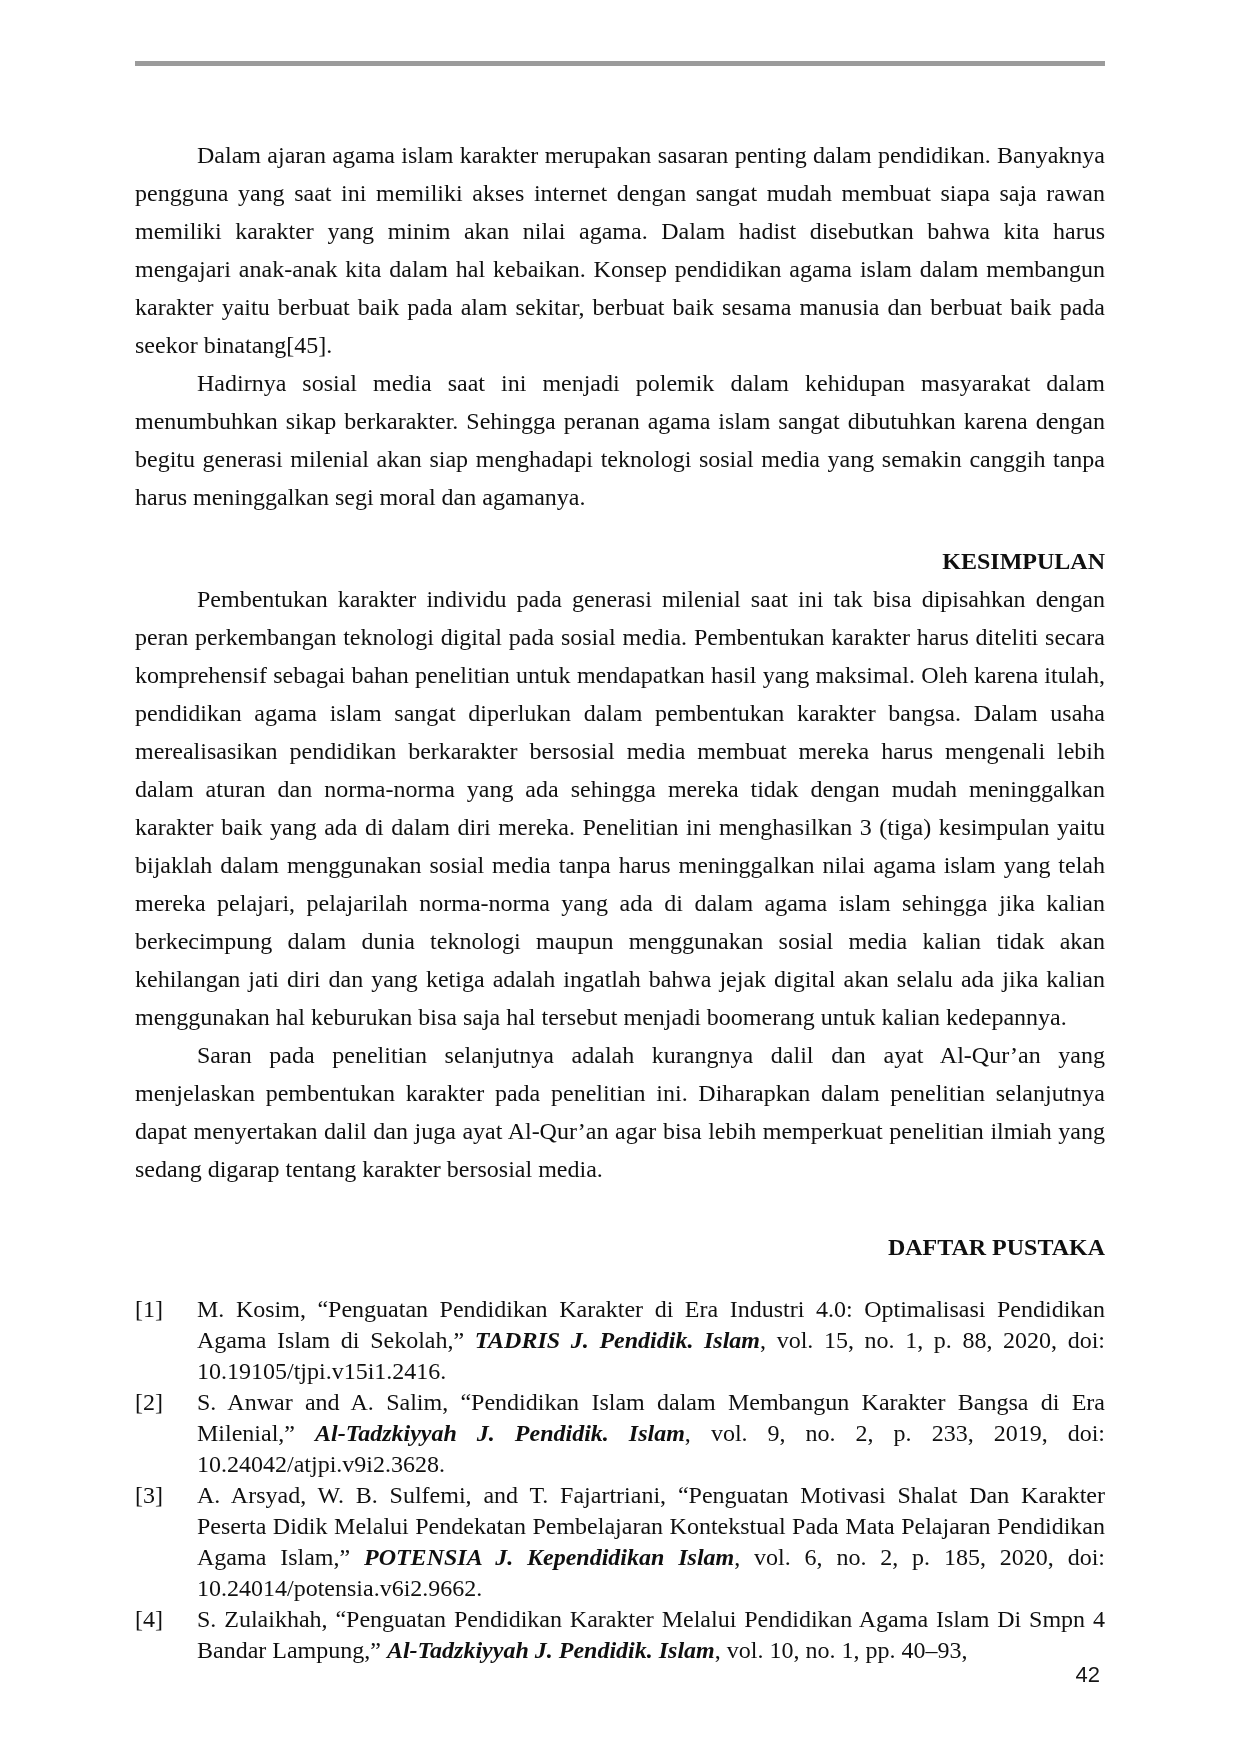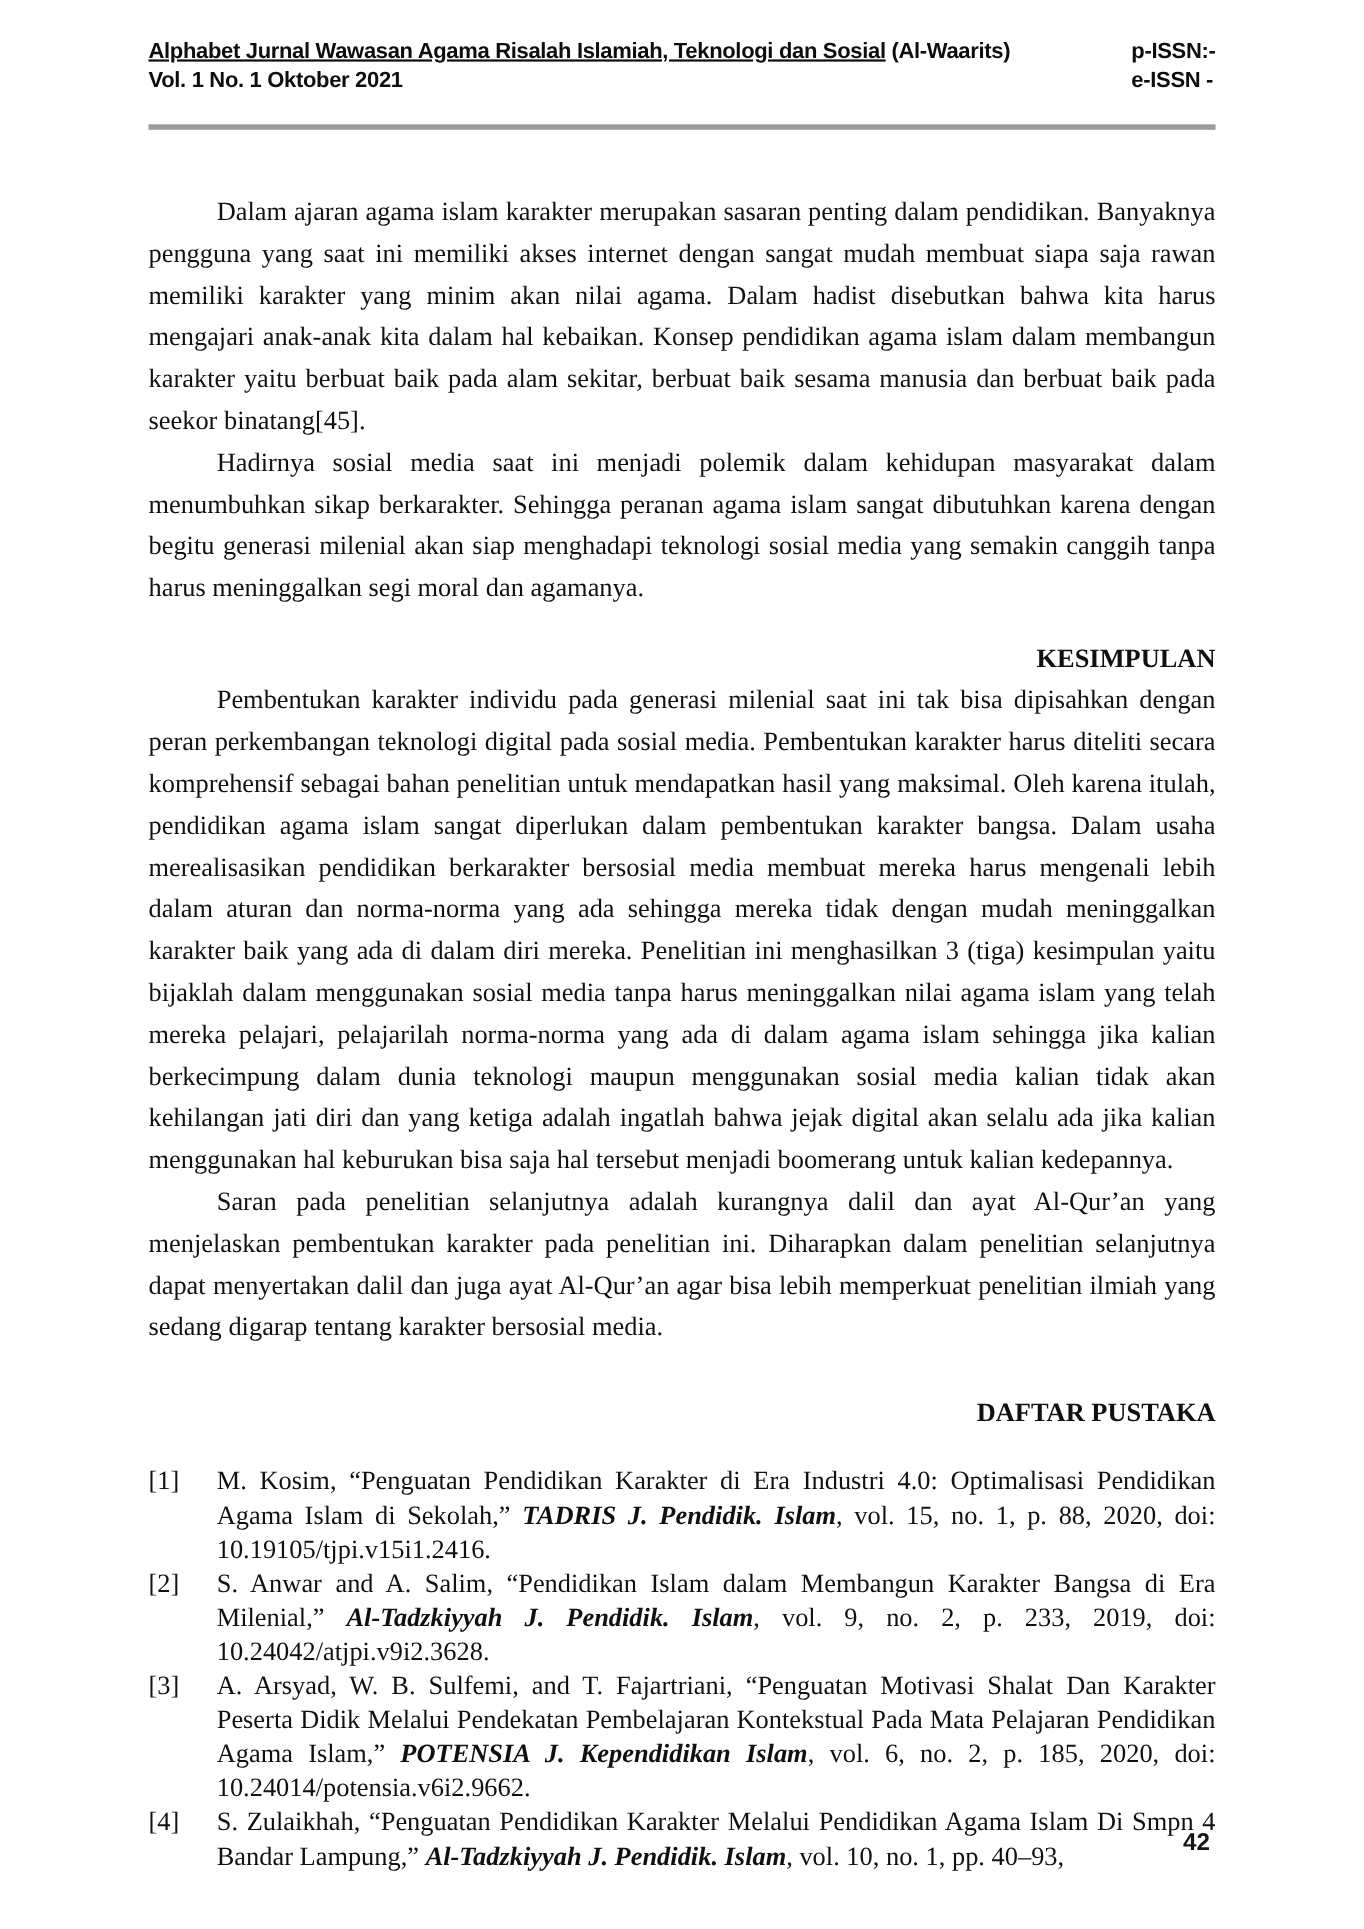--- a/index.html
+++ b/index.html
@@ -38,21 +38,21 @@
     white-space: nowrap;
     text-align: left;
   }
   .header-rule {
     height: 5px;
     background: #9b9b9b;
     margin-top: 27px;
   }
   
   main {
-    margin-top: 56px;
+    margin-top: 70px;
     font-size: 24px;
     line-height: 38px;
     text-align: justify;
   }
   p.body-para {
     margin: 0;
     text-indent: 62px;
   }
   h2.section-heading {
     font-size: 24px;
@@ -82,39 +82,28 @@
   }
   .italic { font-style: italic; font-weight: bold; }
   
   .page-number {
     position: absolute;
     right: 140px;
     bottom: 66px;
     font-family: "Liberation Sans", sans-serif;
     font-size: 22px;
     color: #151515;
-    font-weight: bold;
   }
 </style>
 </head>
 <body>
 
 <div class="page">
 
   <header>
-    <div class="header-row">
-      <div class="header-left">
-        <div class="journal-title"><span class="underlined">Alphabet Jurnal Wawasan Agama Risalah Islamiah, Teknologi dan Sosial</span><span> (Al-Waarits)</span></div>
-        <div class="volume">Vol. 1 No. 1 Oktober 2021</div>
-      </div>
-      <div class="header-right">
-        <div>p-ISSN:-</div>
-        <div>e-ISSN -</div>
-      </div>
-    </div>
     <div class="header-rule"></div>
   </header>
 
   <main>
     <p class="body-para">Dalam ajaran agama islam karakter merupakan sasaran penting dalam pendidikan. Banyaknya pengguna yang saat ini memiliki akses internet dengan sangat mudah membuat siapa saja rawan memiliki karakter yang minim akan nilai agama. Dalam hadist disebutkan bahwa kita harus mengajari anak-anak kita dalam hal kebaikan. Konsep pendidikan agama islam dalam membangun karakter yaitu berbuat baik pada alam sekitar, berbuat baik sesama manusia dan berbuat baik pada seekor binatang[45].</p>
     <p class="body-para">Hadirnya sosial media saat ini menjadi polemik dalam kehidupan masyarakat dalam menumbuhkan sikap berkarakter. Sehingga peranan agama islam sangat dibutuhkan karena dengan begitu generasi milenial akan siap menghadapi teknologi sosial media yang semakin canggih tanpa harus meninggalkan segi moral dan agamanya.</p>
 
     <h2 class="section-heading kesimpulan">KESIMPULAN</h2>
     <p class="body-para">Pembentukan karakter individu pada generasi milenial saat ini tak bisa dipisahkan dengan peran perkembangan teknologi digital pada sosial media. Pembentukan karakter harus diteliti secara komprehensif sebagai bahan penelitian untuk mendapatkan hasil yang maksimal. Oleh karena itulah, pendidikan agama islam sangat diperlukan dalam pembentukan karakter bangsa. Dalam usaha merealisasikan pendidikan berkarakter bersosial media membuat mereka harus mengenali lebih dalam aturan dan norma-norma yang ada sehingga mereka tidak dengan mudah meninggalkan karakter baik yang ada di dalam diri mereka. Penelitian ini menghasilkan 3 (tiga) kesimpulan yaitu bijaklah dalam menggunakan sosial media tanpa harus meninggalkan nilai agama islam yang telah mereka pelajari, pelajarilah norma-norma yang ada di dalam agama islam sehingga jika kalian berkecimpung dalam dunia teknologi maupun menggunakan sosial media kalian tidak akan kehilangan jati diri dan yang ketiga adalah ingatlah bahwa jejak digital akan selalu ada jika kalian menggunakan hal keburukan bisa saja hal tersebut menjadi boomerang untuk kalian kedepannya.</p>
     <p class="body-para">Saran pada penelitian selanjutnya adalah kurangnya dalil dan ayat Al-Qur’an yang menjelaskan pembentukan karakter pada penelitian ini. Diharapkan dalam penelitian selanjutnya dapat menyertakan dalil dan juga ayat Al-Qur’an agar bisa lebih memperkuat penelitian ilmiah yang sedang digarap tentang karakter bersosial media.</p>

